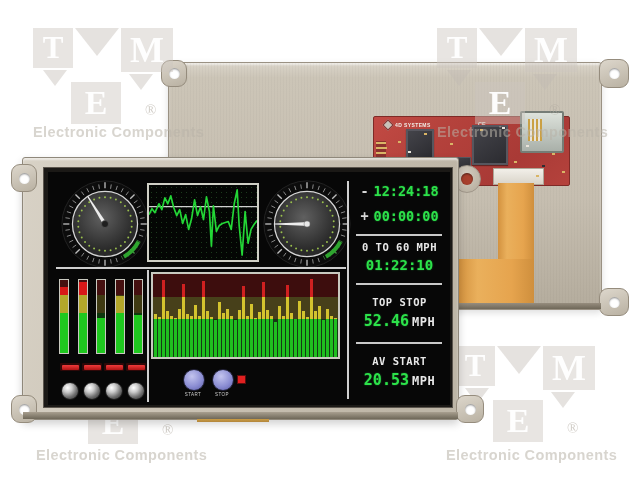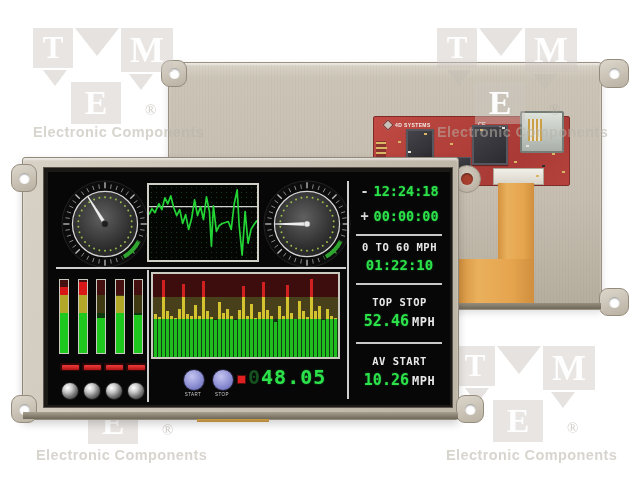--- a/index.html
+++ b/index.html
@@ -648,21 +648,20 @@
                 <div style="height: 38px; background: rgb(31, 190, 31);"></div>
               </div>
             </div>
         </div>
 
         <div id="btn-start" class="push-btn"></div>
         <div id="btn-stop" class="push-btn"></div>
         <div id="lbl-start" class="btn-label">START</div>
         <div id="lbl-stop" class="btn-label">STOP</div>
         <div id="led"></div>
-        <div id="odometer" class="seg"><span class="dim">0</span><span>48.05</span></div>
 
         <div id="rcol">
           <div class="rc-row timer" style="top:11px;">
             <span class="pfx">-</span>
             <span class="seg">12:24:18</span>
           </div>
           <div class="rc-row timer" style="top:36px;">
             <span class="pfx">+</span>
             <span class="seg">00:00:00</span>
           </div>
@@ -670,21 +669,21 @@
           <div class="rc-row rc-label lbl" style="top:69px;">0 TO 60 MPH</div>
           <div class="rc-row rc-value seg" style="top:85px;">01:22:10</div>
           <div class="rc-hr" style="top:111px;"></div>
           <div class="rc-row rc-label lbl" style="top:124px;">TOP STOP</div>
           <div class="rc-row rc-speed" style="top:140px;">
             <span class="v seg">52.46</span><span class="u lbl">MPH</span>
           </div>
           <div class="rc-hr" style="top:170px;"></div>
           <div class="rc-row rc-label lbl" style="top:183px;">AV START</div>
           <div class="rc-row rc-speed" style="top:199px;">
-            <span class="v seg">10.26</span><span class="u lbl">MPH</span>
+            <span class="v seg">20.53</span><span class="u lbl">MPH</span>
           </div>
         </div>
 
       </div>
     </div>
 
     <div class="notch" style="left:174px;top:256px;"></div>
     <div class="notch" style="left:188px;top:256px;"></div>
     <div class="flex-tab"></div>
     <div class="fm-bottom"></div>

